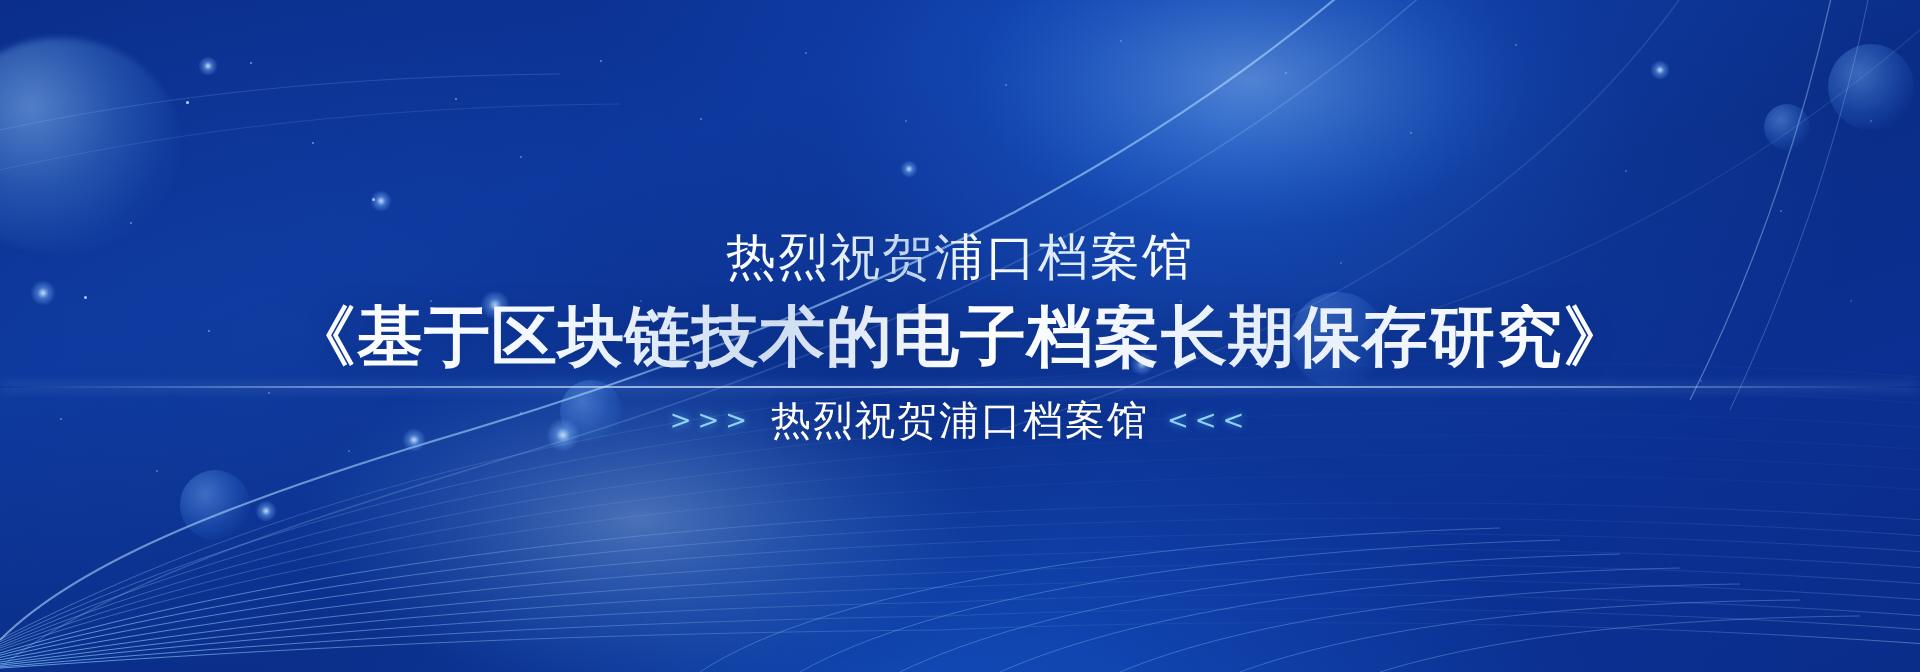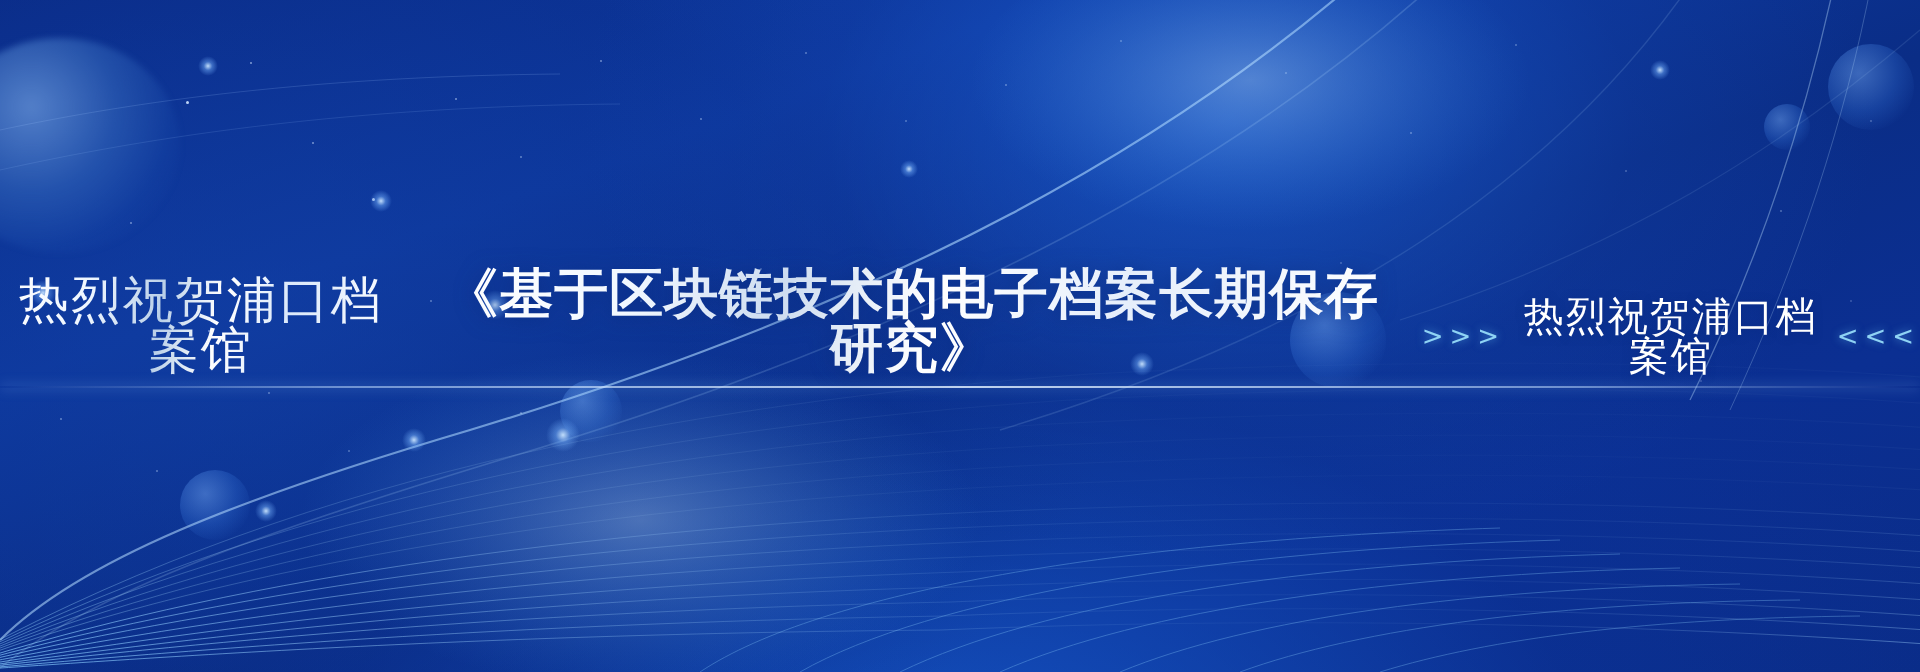--- a/index.html
+++ b/index.html
@@ -49,36 +49,35 @@
   .rule{
     position:absolute;left:0;top:386px;width:100%;height:2px;
     background:linear-gradient(90deg,rgba(160,205,255,0) 0%,rgba(190,220,255,0.55) 18%,rgba(225,240,255,0.85) 50%,rgba(190,220,255,0.55) 82%,rgba(160,205,255,0) 100%);
     box-shadow:0 0 12px rgba(150,200,255,0.55);
   }
 
   
   .content{
     position:absolute;left:0;right:0;top:0;
     height:100%;
-    display:flex;flex-direction:row;align-items:center;justify-content:center;
+    display:flex;flex-direction:column;align-items:center;justify-content:center;
     text-align:center;
     z-index:8;
-    gap:38px;
   }
   .line1{
     font-size:50px;line-height:1;letter-spacing:2px;font-weight:400;
     color:#ffffff;
     background:linear-gradient(100deg,#ffffff 0%,#eef6ff 22%,#b9cfe8 40%,#ffffff 54%,#dbe9fb 70%,#ffffff 100%);
     -webkit-background-clip:text;background-clip:text;
     -webkit-text-fill-color:transparent;color:transparent;
     text-shadow:none;
     margin-bottom:22px;
   }
   .line2{
-    font-size:54px;line-height:1;letter-spacing:1px;font-weight:700;
+    font-size:66px;line-height:1;letter-spacing:1px;font-weight:700;
     background:linear-gradient(100deg,#ffffff 0%,#f2f8ff 20%,#cddcf0 36%,#ffffff 52%,#e5eefb 72%,#ffffff 100%);
     -webkit-background-clip:text;background-clip:text;
     -webkit-text-fill-color:transparent;color:transparent;
     filter:drop-shadow(0 2px 10px rgba(10,40,120,0.55));
     margin-bottom:30px;
   }
   .line3{
     display:flex;align-items:center;justify-content:center;gap:18px;
     font-size:40px;line-height:1;letter-spacing:2px;font-weight:400;color:#ffffff;
     text-shadow:0 1px 8px rgba(10,40,120,0.5);

